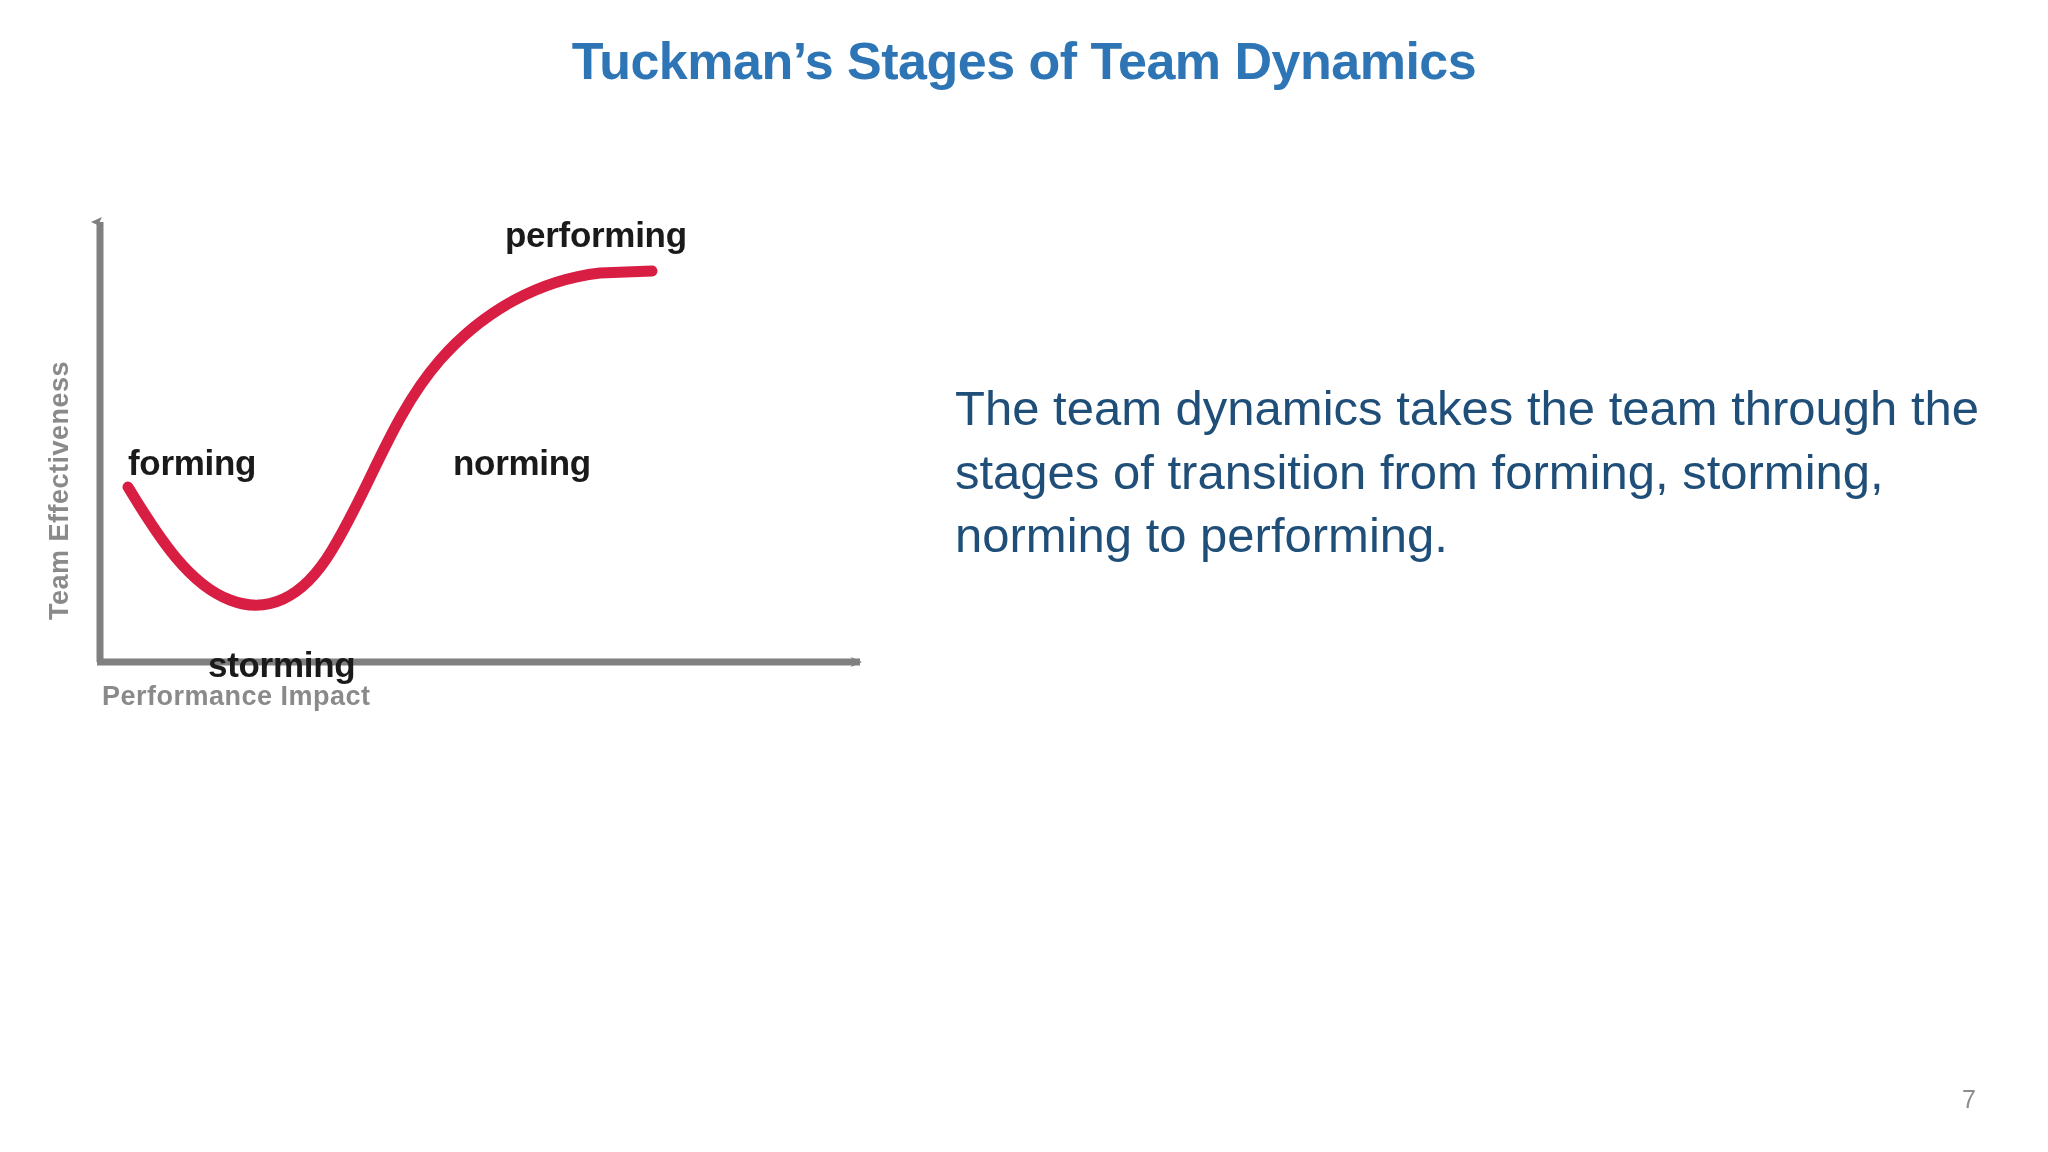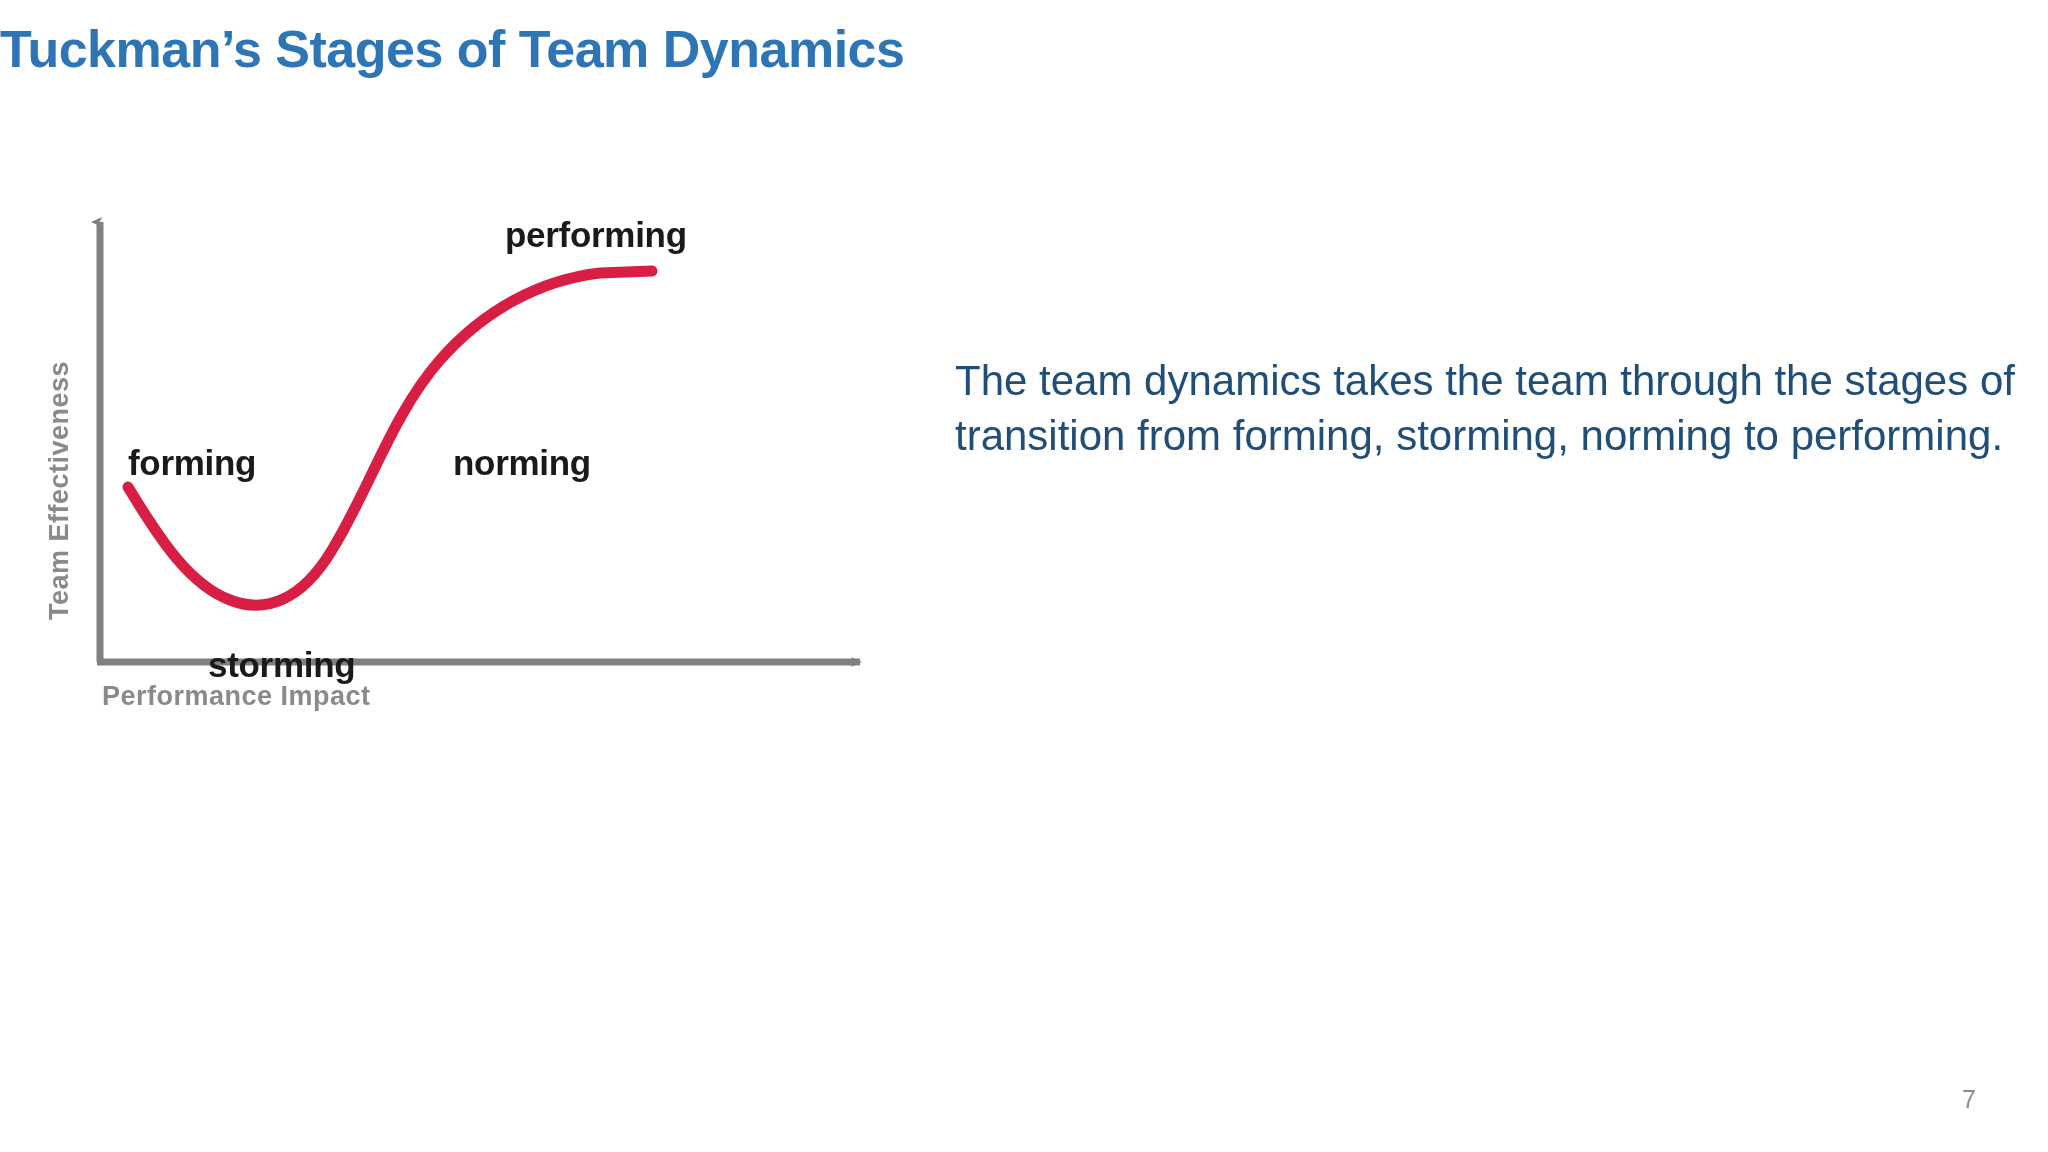--- a/index.html
+++ b/index.html
@@ -19,22 +19,23 @@
   #slide {
     position: absolute;
     inset: 0;
     background: #ffffff;
   }
 
   
   #slide-title {
     position: absolute;
     left: 0;
-    top: 20px;
+    top: 32px;
     width: 2048px;
+    text-align: center;
     font-size: 52px;
     font-weight: bold;
     color: #2E75B6;
     letter-spacing: -0.5px;
     line-height: 1.15;
     white-space: nowrap;
   }
 
   
   #figure {
@@ -62,24 +63,24 @@
     font-weight: bold;
     fill: #1a1a1a;
     font-size: 35px;
     letter-spacing: -0.3px;
   }
 
   
   #body-text {
     position: absolute;
     left: 955px;
-    top: 354px;
+    top: 377px;
     width: 1060px;
     color: #1F4E79;
-    font-size: 42px;
+    font-size: 49px;
     line-height: 1.30;
     font-weight: normal;
   }
 
   
   #page-number {
     position: absolute;
     right: 72px;
     bottom: 38px;
     color: #8c8c8c;

